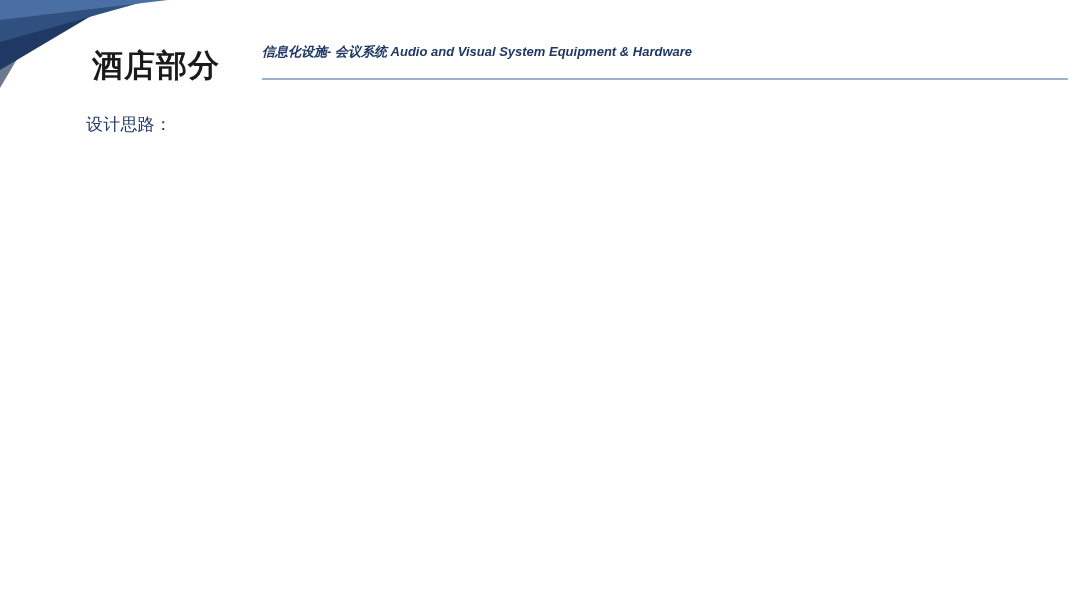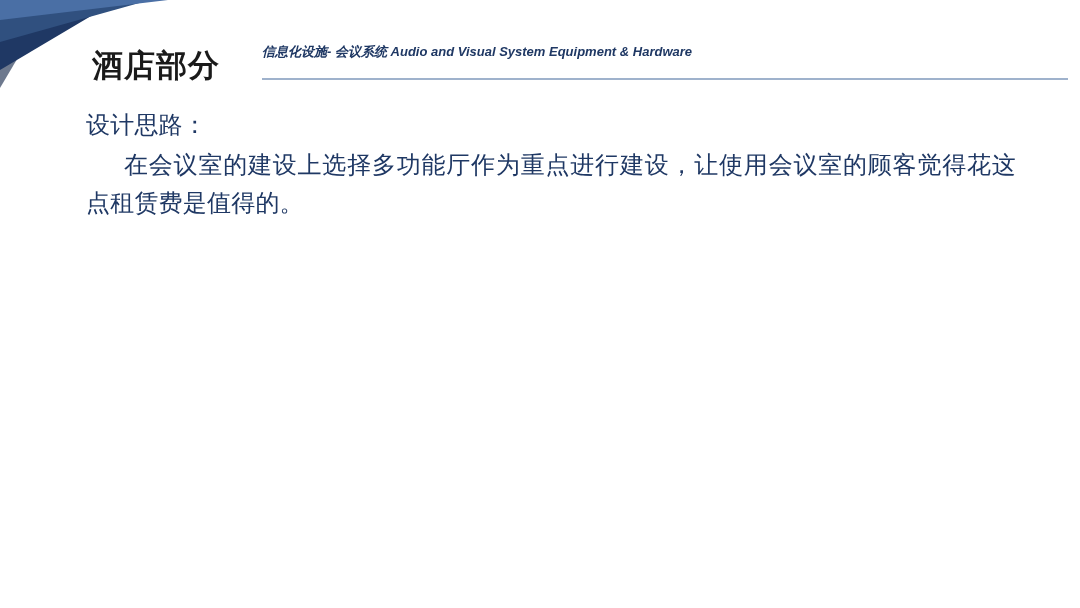--- a/index.html
+++ b/index.html
@@ -109,21 +109,21 @@
   }
 
   
   .body-area {
     position: absolute;
     left: 86px;
     top: 106px;
     width: 930px;
   }
   .para {
-    font-size: 24px;
+    font-size: 17px;
     line-height: 38px;
     color: #1f3864;
     text-align: justify;
     margin: 0;
     letter-spacing: 0.2px;
   }
   .para.lead {
     margin-bottom: 2px;
   }
   .para.indent {
@@ -149,16 +149,15 @@
     <div class="header-title-cn">酒店部分</div>
     <div class="header-subtitle">信息化设施- 会议系统 Audio and Visual System Equipment &amp; Hardware</div>
     <div class="header-rule"></div>
   </div>
 
   <div class="body-area">
     <p class="para lead">设计思路：</p>
 
 
 
-    <p class="para indent">在会议室的建设上选择多功能厅作为重点进行建设，让使用会议室的顾客觉得花这点租赁费是值得的。</p>
   </div>
 
 </div>
 
 </body></html>

